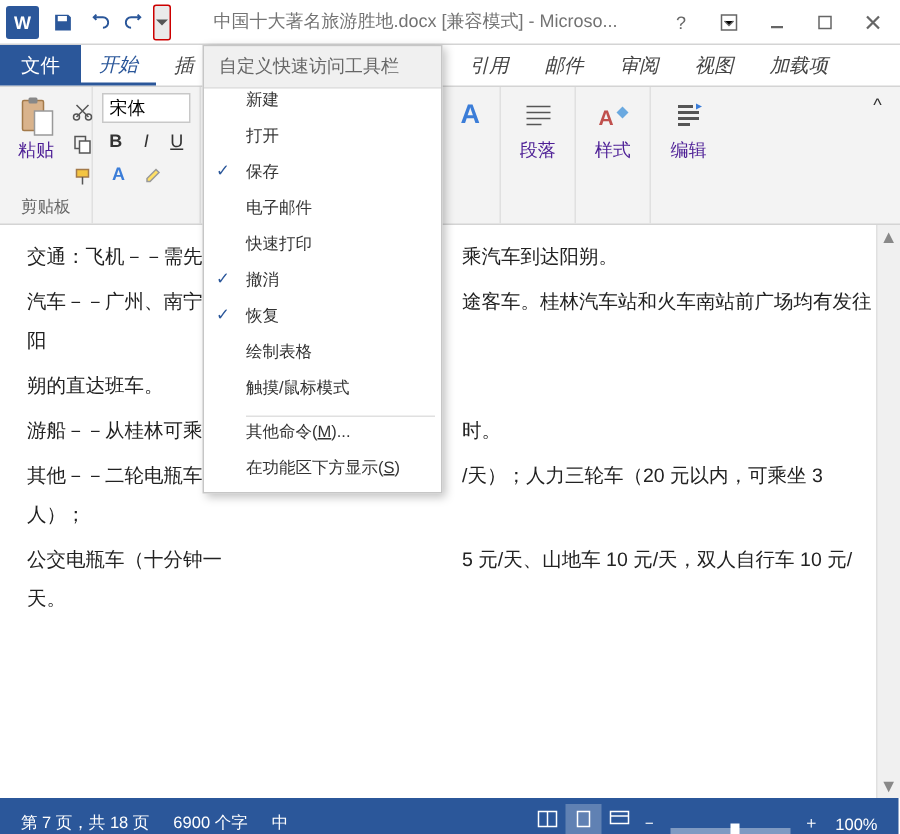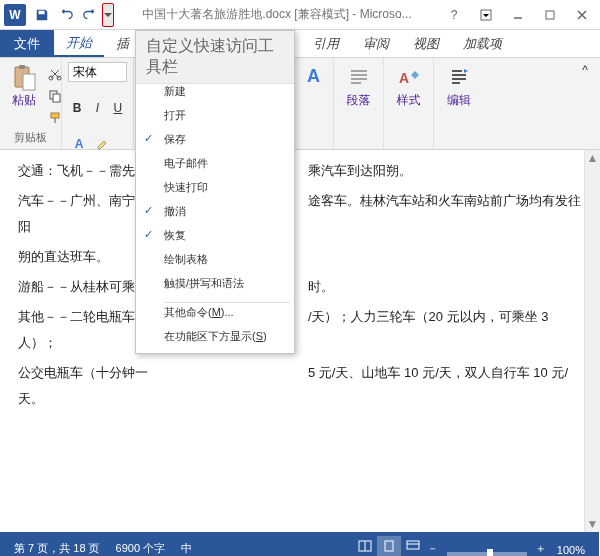--- a/index.html
+++ b/index.html
@@ -24,28 +24,28 @@
 .tab.active { color: #2b579a; border-bottom: 2px solid #2b579a; }
 
 
 .ribbon { height: 92px; background: #f3f3f3; border-bottom: 1px solid #d4d4d4; display: flex; position: relative; }
 .group { border-right: 1px solid #e0e0e0; display: flex; flex-direction: column; padding: 2px 4px; }
 .group-label { font-size: 11px; color: #666; text-align: center; padding: 2px 0; }
 .group-top { flex: 1; display: flex; align-items: flex-start; }
 .big-btn { display: flex; flex-direction: column; align-items: center; padding: 4px 6px; cursor: pointer; }
 .big-btn-icon { width: 28px; height: 28px; display: flex; align-items: center; justify-content: center; }
 .big-btn-label { font-size: 12px; color: #4c1d95; }
-.font-box { display: flex; flex-direction: column; gap: 16px; padding: 2px; }
+.font-box { display: flex; flex-direction: column; gap: 2px; padding: 2px; }
 .font-row { display: flex; gap: 2px; align-items: center; }
 .font-combo { border: 1px solid #c8c8c8; background: #fff; height: 20px; display: flex; align-items: center; padding: 0 4px; font-size: 12px; }
 .icon-btn { width: 22px; height: 20px; border: 1px solid transparent; display: flex; align-items: center; justify-content: center; font-size: 12px; color: #333; cursor: pointer; }
 
 
 .dropdown { position: absolute; top: 30px; left: 135px; width: 160px; background: #fff; border: 1px solid #c6c6c6; box-shadow: 2px 2px 6px rgba(0,0,0,0.25); z-index: 100; }
-.dropdown-hdr { background: #f0f0f0; color: #666; font-size: 16px; padding: 5px 10px; border-bottom: 1px solid #e0e0e0; }
+.dropdown-hdr { background: #f0f0f0; color: #666; font-size: 12px; padding: 5px 10px; border-bottom: 1px solid #e0e0e0; }
 .dropdown-item { display: flex; height: 24px; padding: 0 8px 0 28px; position: relative; font-size: 11px; color: #333; cursor: pointer; }
 .dropdown-item.highlight { background: #cde6f7; outline: 2px solid #d93025; outline-offset: -1px; }
 .dropdown-item .check { position: absolute; left: 8px; color: #2b579a; }
 .dropdown-sep { height: 1px; background: #e0e0e0; margin: 2px 4px 2px 28px; }
 .dropdown-item u { text-decoration: underline; }
 
 
 .doc-wrap { position: absolute; top: 150px; left: 0; right: 0; bottom: 24px; overflow: hidden; background: #fff; }
 .doc { padding: 8px 18px; font-size: 13px; color: #222; line-height: 2; font-family: "SimSun", serif; }
 .doc p { margin-bottom: 4px; }
@@ -115,20 +115,21 @@
       </div>
   </div>
 </div>
 
 <div class="ribbon-tabs">
   <div class="file-tab">文件</div>
   <div class="tab active">开始</div>
   <div class="tab">插</div>
   <div style="width:160px"></div>
   <div class="tab">引用</div>
+  <div class="tab">邮件</div>
   <div class="tab">审阅</div>
   <div class="tab">视图</div>
   <div class="tab">加载项</div>
 </div>
 
 <div class="ribbon">
   <div class="group" style="width:62px">
     <div class="group-top">
       <div class="big-btn">
         <div class="big-btn-icon">
@@ -248,21 +249,21 @@
       <span>撤消</span>
     </div>
   <div class="dropdown-item">
       <span class="check">✓</span>
       <span>恢复</span>
     </div>
   <div class="dropdown-item">
       <span>绘制表格</span>
     </div>
   <div class="dropdown-item">
-      <span>触摸/拼写和语法</span>
+      <span>触摸/鼠标模式</span>
     </div>
   <div class="dropdown-sep"></div>
   <div class="dropdown-item">
       <span>其他命令(<u>M</u>)...</span>
     </div>
   <div class="dropdown-item">
       <span>在功能区下方显示(<u>S</u>)</span>
     </div>
 </div>
 

